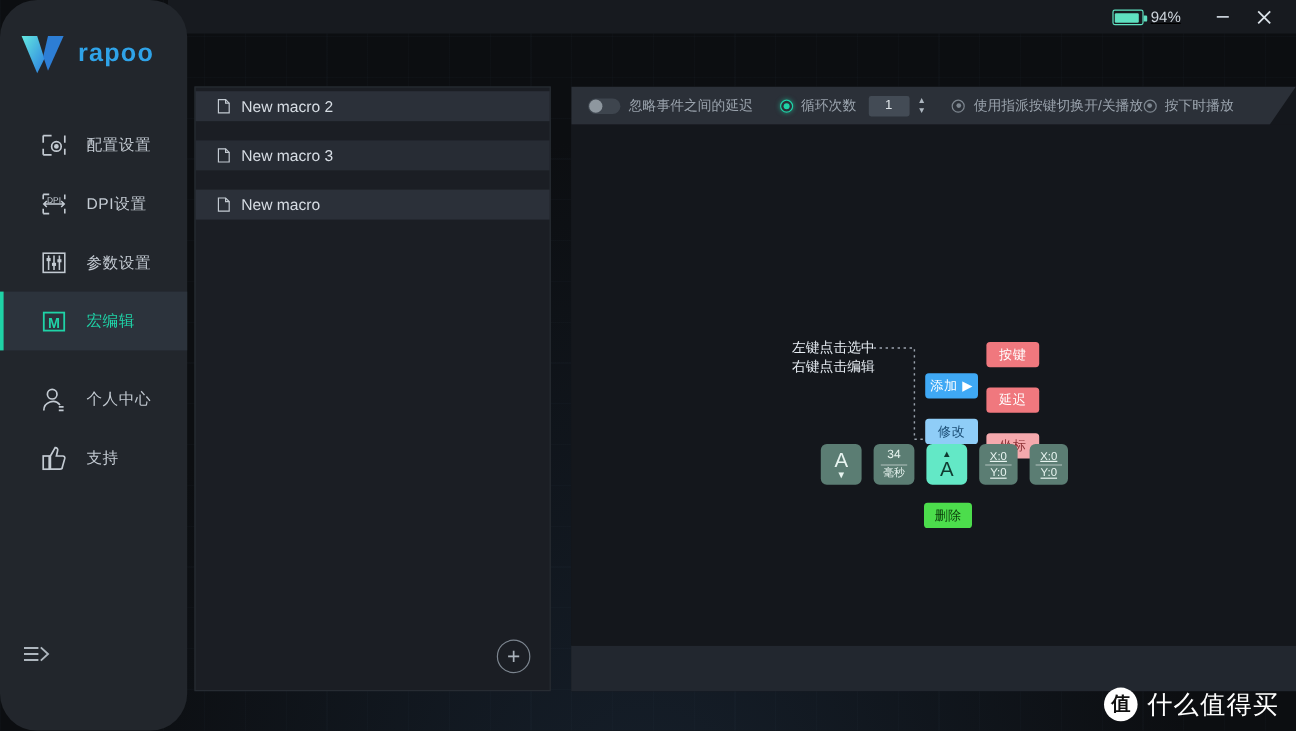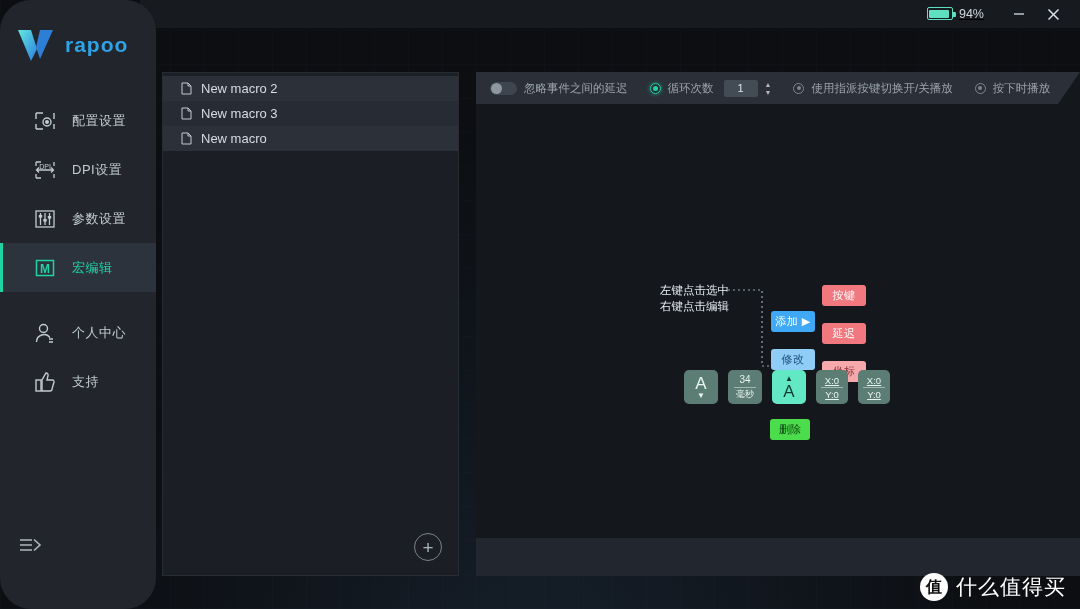--- a/index.html
+++ b/index.html
@@ -18,21 +18,21 @@
       radial-gradient(ellipse at 50% 120%, #16202c 0%, #0c0e11 60%);
   }
 
   
   .titlebar {
     position: absolute; top: 0; left: 140px; right: 0; height: 28px;
     background: #171a1f;
     display: flex; align-items: center; justify-content: flex-end;
     padding-right: 10px; gap: 0;
   }
-  .batt-wrap { display: flex; align-items: flex-start; gap: 6px; margin-right: 18px; text-decoration: underline; }
+  .batt-wrap { display: flex; align-items: flex-end; gap: 6px; margin-right: 18px; text-decoration: underline; }
   .batt-icon {
     position: relative; width: 26px; height: 13px;
     border: 1.5px solid #5fe0c0; border-radius: 2px; padding: 1.5px;
   }
   .batt-icon::after {
     content: ""; position: absolute; right: -4px; top: 3.5px;
     width: 2.5px; height: 5px; background: #5fe0c0; border-radius: 0 1px 1px 0;
   }
   .batt-fill { height: 100%; width: 94%; background: #5fe0c0; border-radius: 1px; }
   .batt-text { color: #cfd6dd; font-size: 12.5px; }
@@ -93,21 +93,21 @@
 
   
   .list-panel {
     position: absolute; left: 162px; top: 72px; width: 297px; height: 504px;
     background: #1b1e24; border: 1px solid #272c33;
   }
   .macro-row {
     height: 25px; display: flex; align-items: center; gap: 9px;
     padding-left: 18px; cursor: pointer; color: #d6dce3; font-size: 13px;
   }
-  .macro-row + .macro-row { margin-top: 0; text-align: center; }
+  .macro-row + .macro-row { margin-top: 16px; text-align: center; }
   .macro-row:nth-child(odd) { background: #2b3039; }
   .macro-row:nth-child(even) { background: #272c34; }
   .doc-ico { width: 11px; height: 13px; color: #c3cad2; flex: none; }
   .macro-list-top { padding-top: 3px; }
   .add-btn {
     position: absolute; right: 16px; bottom: 14px;
     width: 28px; height: 28px; border-radius: 50%;
     border: 1.5px solid #7b848e; color: #aab2bb;
     display: flex; align-items: center; justify-content: center;
     font-size: 19px; line-height: 1; cursor: pointer;
@@ -370,21 +370,21 @@
       <div class="opt" style="margin-right:10px">
         <div class="radio on"></div>
         <span class="opt-label">循环次数</span>
       </div>
       <div class="spin-val">1</div>
       <div class="spinner" style="margin:0 22px 0 7px">
         <div>▲</div>
         <div>▼</div>
       </div>
 
-      <div class="opt" style="margin-right:22px">
+      <div class="opt" style="">
         <div class="radio dot"></div>
         <span class="opt-label">使用指派按键切换开/关播放</span>
       </div>
 
       <div class="opt">
         <div class="radio dot"></div>
         <span class="opt-label">按下时播放</span>
       </div>
     </div>
 

